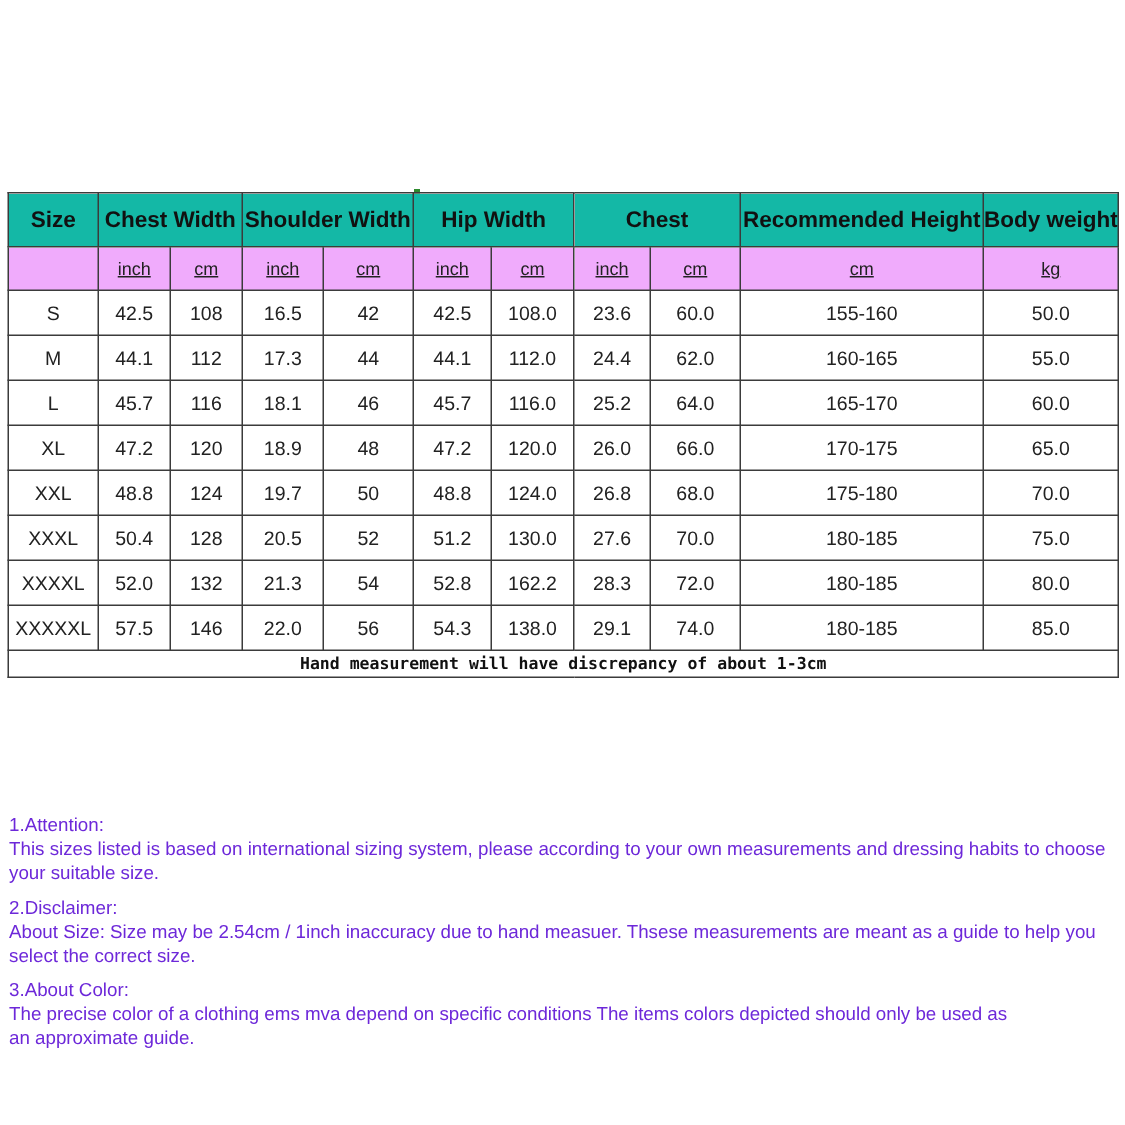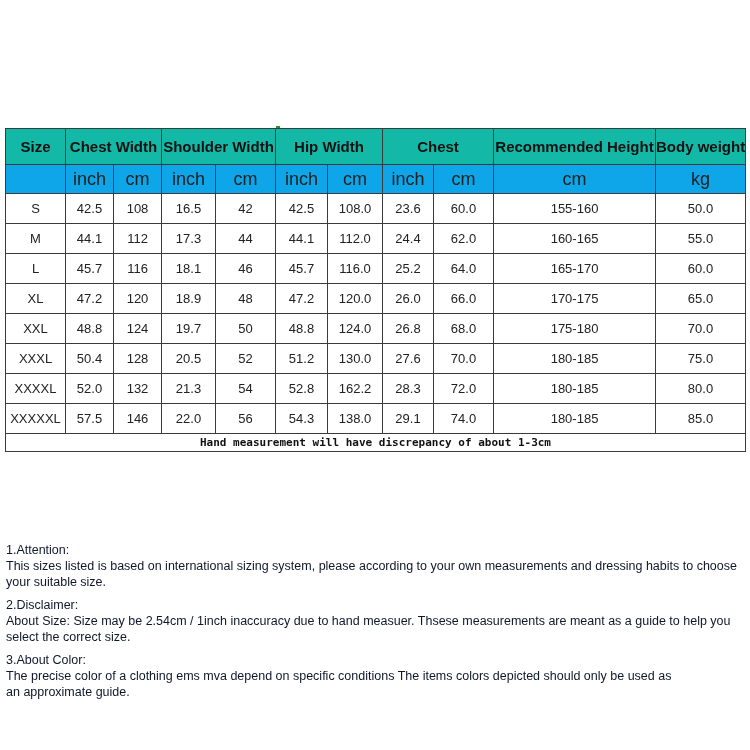--- a/index.html
+++ b/index.html
@@ -27,23 +27,24 @@
   }
   .hdr-row th {
     height: 36px;
     background: #14b8a6;
     font-size: 15px;
     font-weight: bold;
     color: #111;
   }
   .sub-row td {
     height: 29px;
-    background: #0ea5e9;
-    font-size: 18px;
+    background: #f0abfc;
+    font-size: 12px;
     color: #222;
+    text-decoration: underline;
   }
   .data-row td {
     height: 30px;
     background: #ffffff;
     font-size: 13px;
     color: #222;
   }
   .note-row td {
     background: #ffffff;
     font-family: "DejaVu Sans Mono", monospace;
@@ -61,21 +62,21 @@
     height: 3px;
     background: #2e8b2e;
   }
   .notes {
     position: absolute;
     left: 6px;
     top: 542px;
     width: 740px;
     font-size: 12.5px;
     line-height: 16px;
-    color: #0f172a;
+    color: #6d28d9;
   }
   .note-block { margin-bottom: 7px; }
   .note-heading { font-weight: normal; }
 </style>
 </head>
 <body>
 
 <span class="green-marker"></span>
 
 <table class="size-chart">

